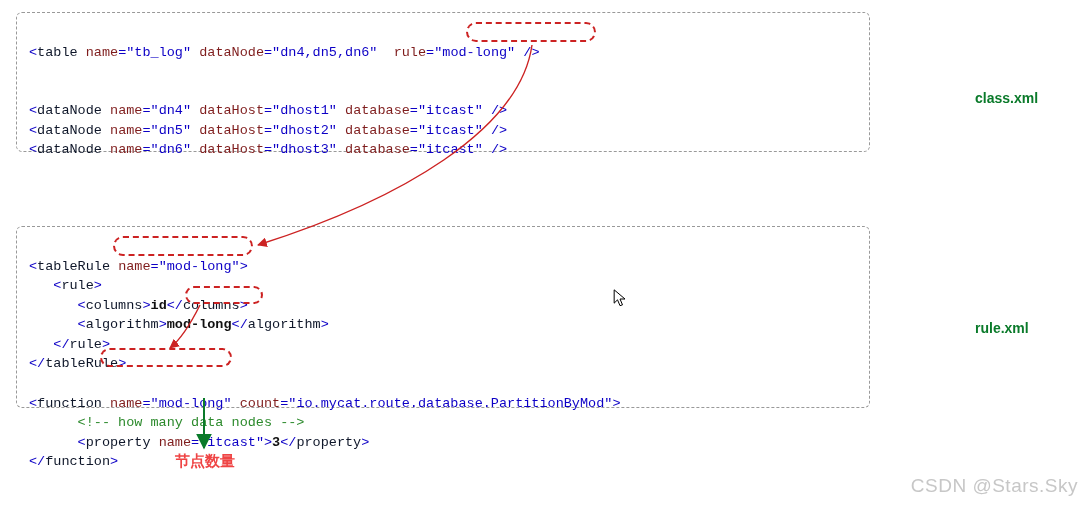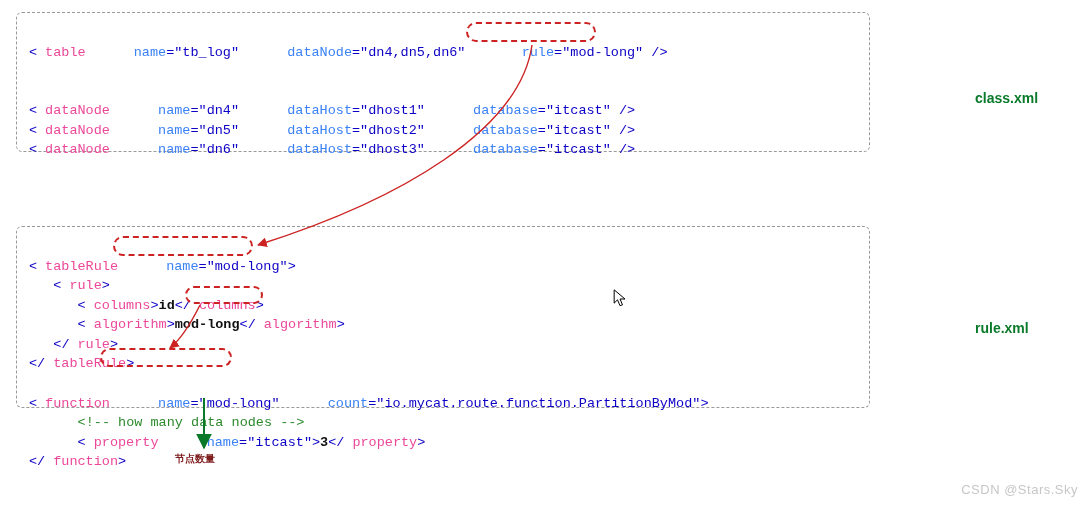--- a/index.html
+++ b/index.html
@@ -16,50 +16,50 @@
     position: absolute;
     border: 1px dashed #999;
     border-radius: 6px;
     padding: 10px 12px;
     line-height: 1.45;
     white-space: pre;
   }
   #box1 { left: 16px; top: 12px; width: 854px; height: 140px; }
   #box2 { left: 16px; top: 226px; width: 854px; height: 182px; }
 
-  .tag   { color: #ec4899; margin-left: 8px; }
-  .attr  { color: #3b82f6; margin-left: 40px; }
+  .tag   { color: #0f172a; }
+  .attr  { color: #7f1d1d; }
   .val   { color: #0d00c6; }
   .txt   { color: #111; font-weight: bold; margin-top: 25px; }
   .cmt   { color: #2c8a2c; }
   .lt    { color: #0d00c6; }
 
   .section-label {
     position: absolute;
     color: #0a7a2a;
     font-family: Verdana, Arial, sans-serif;
     font-size: 14px;
     font-weight: bold;
   }
   #label-schema { left: 975px; top: 90px; }
   #label-rule   { left: 975px; top: 320px; }
   #label-nodes  {
     left: 175px; top: 452px;
-    color: #7f1d1d;
+    color: #ef4444;
     font-family: "Microsoft YaHei", Arial, sans-serif;
-    font-size: 10px;
+    font-size: 15px;
     font-weight: bold;
   }
 
   .watermark {
     position: absolute;
     right: 14px; bottom: 8px;
     color: #c7c7c7;
     font-family: Arial, sans-serif;
-    font-size: 13px;
+    font-size: 19px;
     letter-spacing: 0.5px;
   }
 
   .dashed-ring {
     position: absolute;
     border: 2px dashed #c22;
     border-radius: 10px;
     pointer-events: none;
   }
 
@@ -95,21 +95,21 @@
 </div>
 
 <div id="box2" class="code-box">
 <span class="lt">&lt;</span><span class="tag">tableRule</span> <span class="attr">name</span><span class="lt">=</span><span class="val">"<span>mod-long</span>"</span><span class="lt">&gt;</span>
    <span class="lt">&lt;</span><span class="tag">rule</span><span class="lt">&gt;</span>
       <span class="lt">&lt;</span><span class="tag">columns</span><span class="lt">&gt;</span><span class="txt">id</span><span class="lt">&lt;/</span><span class="tag">columns</span><span class="lt">&gt;</span>
       <span class="lt">&lt;</span><span class="tag">algorithm</span><span class="lt">&gt;</span><span class="txt">mod-long</span><span class="lt">&lt;/</span><span class="tag">algorithm</span><span class="lt">&gt;</span>
    <span class="lt">&lt;/</span><span class="tag">rule</span><span class="lt">&gt;</span>
 <span class="lt">&lt;/</span><span class="tag">tableRule</span><span class="lt">&gt;</span>
 
-<span class="lt">&lt;</span><span class="tag">function</span> <span class="attr">name</span><span class="lt">=</span><span class="val">"<span>mod-long</span>"</span> <span class="attr">count</span><span class="lt">=</span><span class="val">"<span>io.mycat.route.function.PartitionByMod</span>"</span><span class="lt">&gt;</span>
+<span class="lt">&lt;</span><span class="tag">function</span> <span class="attr">name</span><span class="lt">=</span><span class="val">"<span>mod-long</span>"</span> <span class="attr">count</span><span class="lt">=</span><span class="val">"<span>io.mycat.route.database.PartitionByMod</span>"</span><span class="lt">&gt;</span>
       <span class="cmt">&lt;!-- how many data nodes --&gt;</span>
       <span class="lt">&lt;</span><span class="tag">property</span> <span class="attr">name</span><span class="lt">=</span><span class="val">"<span>itcast</span>"</span><span class="lt">&gt;</span><span class="txt">3</span><span class="lt">&lt;/</span><span class="tag">property</span><span class="lt">&gt;</span>
 <span class="lt">&lt;/</span><span class="tag">function</span><span class="lt">&gt;</span>
 </div>
 
 <div id="label-schema" class="section-label">class.xml</div>
 <div id="label-rule" class="section-label">rule.xml</div>
 <div id="label-nodes" class="section-label">节点数量</div>
 
 <div id="ring-rule-attr" class="dashed-ring"></div>

